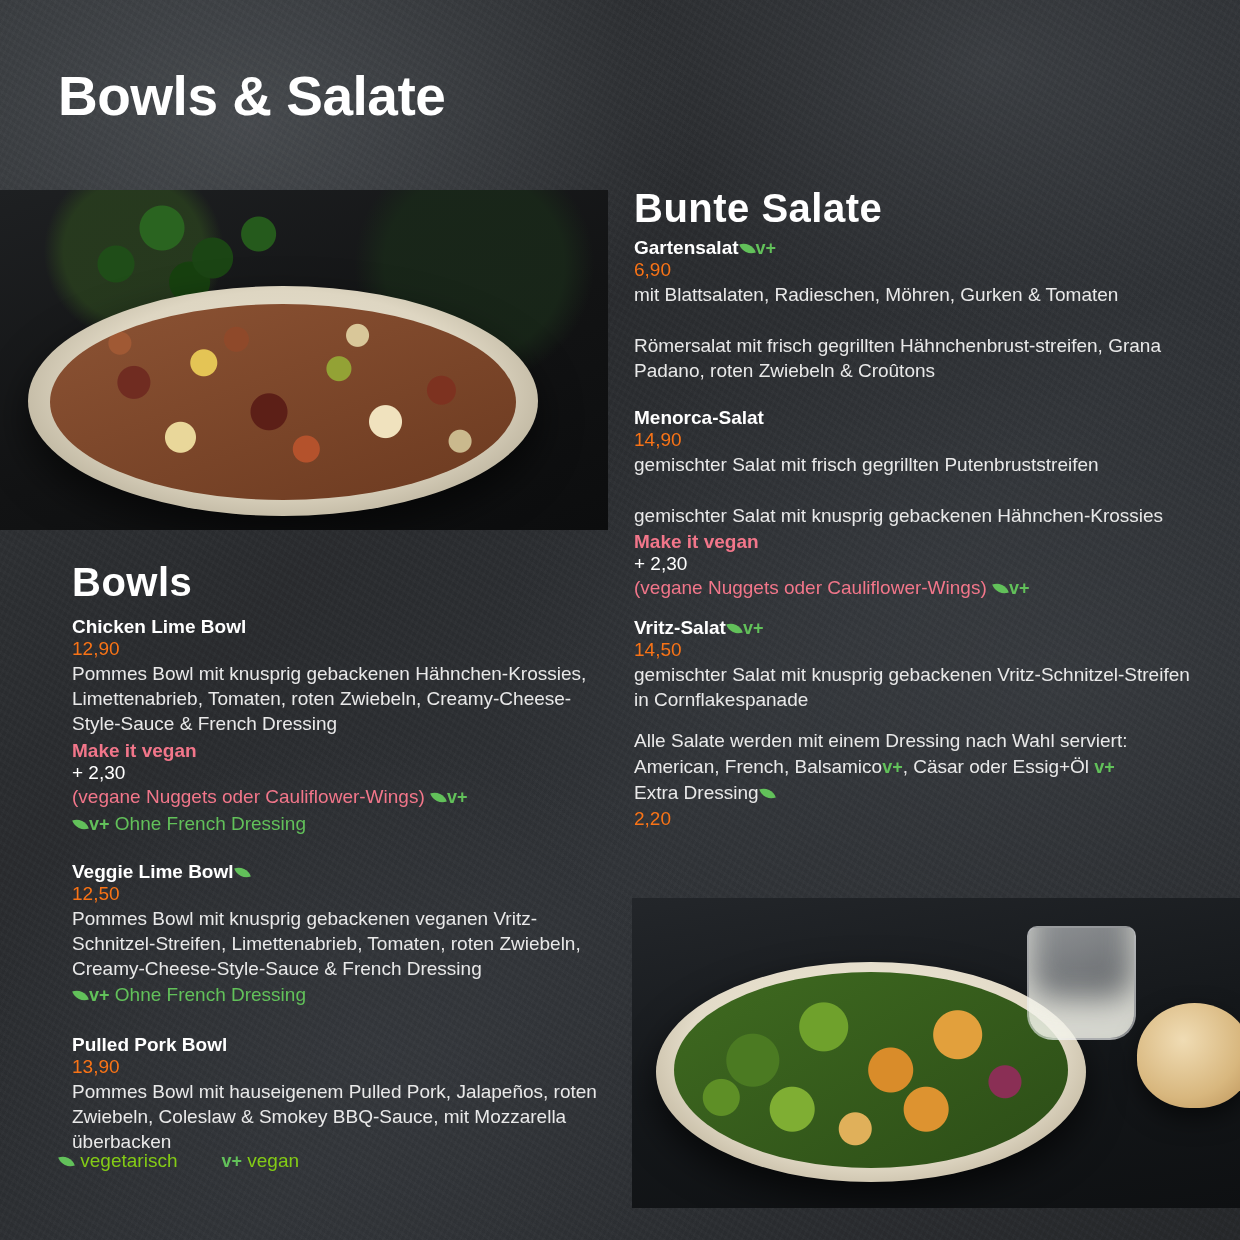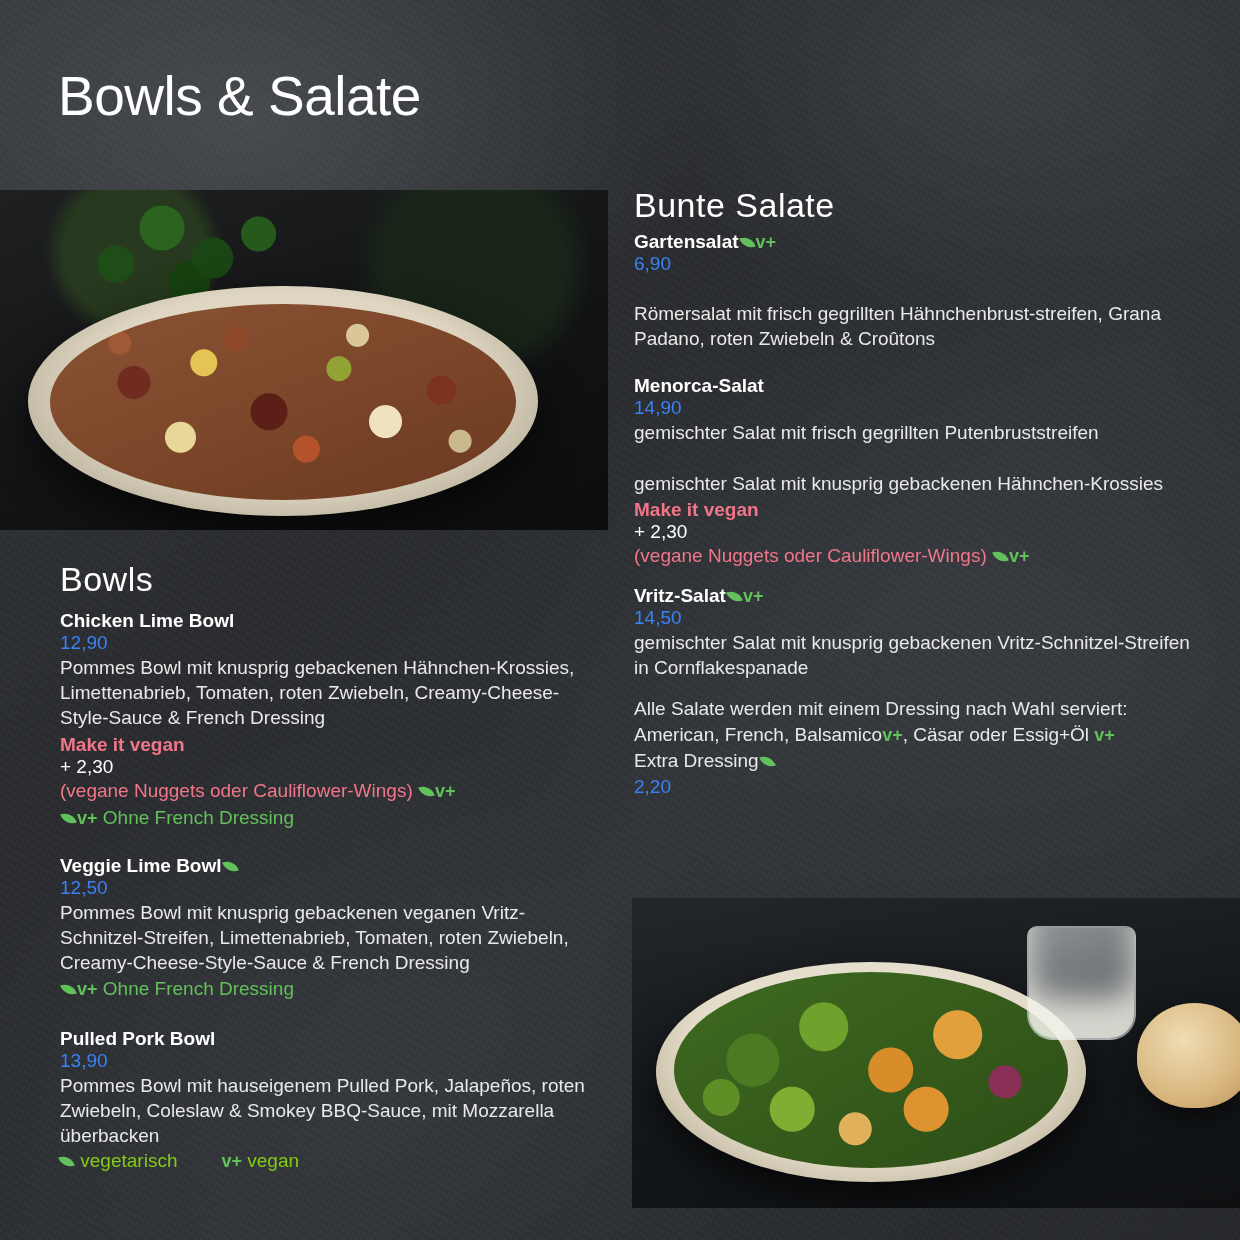--- a/index.html
+++ b/index.html
@@ -25,21 +25,21 @@
     content:"";position:absolute;inset:0;
     background:
       repeating-linear-gradient(115deg, rgba(255,255,255,.012) 0 2px, rgba(0,0,0,.015) 2px 5px),
       repeating-linear-gradient(32deg, rgba(255,255,255,.010) 0 3px, rgba(0,0,0,.012) 3px 7px);
     opacity:.9;
   }
   .page{position:absolute;inset:0;}
 
   .title{
     position:absolute;left:58px;top:64px;
-    font-size:55px;font-weight:normal;letter-spacing:-0.5px;
+    font-size:55px;font-weight:bold;letter-spacing:-0.5px;
     color:#fff;
   }
 
   
   .photo{position:absolute;overflow:hidden;background:#1b1d1f;}
   .photo-top{left:0;top:190px;width:608px;height:340px;}
   .photo-bottom{left:632px;top:898px;width:608px;height:310px;}
 
   
   .pp-bg{
@@ -123,30 +123,30 @@
     box-shadow:inset 0 -40px 30px rgba(245,245,235,.8);
   }
   .bun{
     position:absolute;left:505px;top:105px;width:115px;height:105px;border-radius:50% 50% 46% 46%;
     background:radial-gradient(ellipse at 40% 35%, #f0dcb4, #d8b77e 60%, #b98f55 100%);
     box-shadow:0 10px 24px rgba(0,0,0,.55);
   }
 
   
   .section-head{
-    font-size:34px;font-weight:normal;color:#fff;letter-spacing:.5px;
+    font-size:40px;font-weight:bold;color:#fff;letter-spacing:.5px;
   }
   .col{position:absolute;}
-  .left-col{left:60px;top:560px;width:530px;}
+  .left-col{left:72px;top:560px;width:530px;}
   .right-col{left:634px;top:186px;width:560px;}
 
   .item{position:relative;margin-bottom:16px;}
   .row{display:flex;justify-content:space-between;align-items:baseline;flex-direction:column;}
   .name{font-size:19px;font-weight:bold;color:#ffffff;}
-  .price{font-size:19px;color:#3b82f6;white-space:nowrap;font-weight:normal;}
+  .price{font-size:19px;color:#f97316;white-space:nowrap;font-weight:normal;}
   .desc{font-size:19px;line-height:25px;color:#e9e9e9;font-weight:normal;margin-top:1px;}
   .vegan-line .name{color:#f2768a;}
   .vegan-line .price{color:#ffffff;}
   .vegan-sub{font-size:19px;color:#f2768a;line-height:25px;}
   .leaf{
     display:inline-block;width:13px;height:13px;margin:0 2px -1px 2px;
     background:#62c15a;
     border-radius:0 100% 0 100%;
     transform:rotate(-20deg);
   }
@@ -228,20 +228,21 @@
   <div class="col right-col">
     <div class="section-head">Bunte Salate</div>
 
     <div class="item" style="margin-top:6px;">
       <div class="row">
         <div class="name">
           <span>Gartensalat</span><span class="leaf"></span><span class="vplus">v+</span>
         </div>
         <div class="price">6,90</div>
       </div>
+      <div class="desc">mit Blattsalaten, Radieschen, Möhren, Gurken &amp; Tomaten</div>
     </div>
 
     <div class="item" style="margin-top:26px;">
       <div class="desc">Römersalat mit frisch gegrillten Hähnchenbrust-streifen, Grana Padano, roten Zwiebeln &amp; Croûtons</div>
     </div>
 
     <div class="item" style="margin-top:24px;">
       <div class="row">
         <div class="name">Menorca-Salat</div>
         <div class="price">14,90</div>

